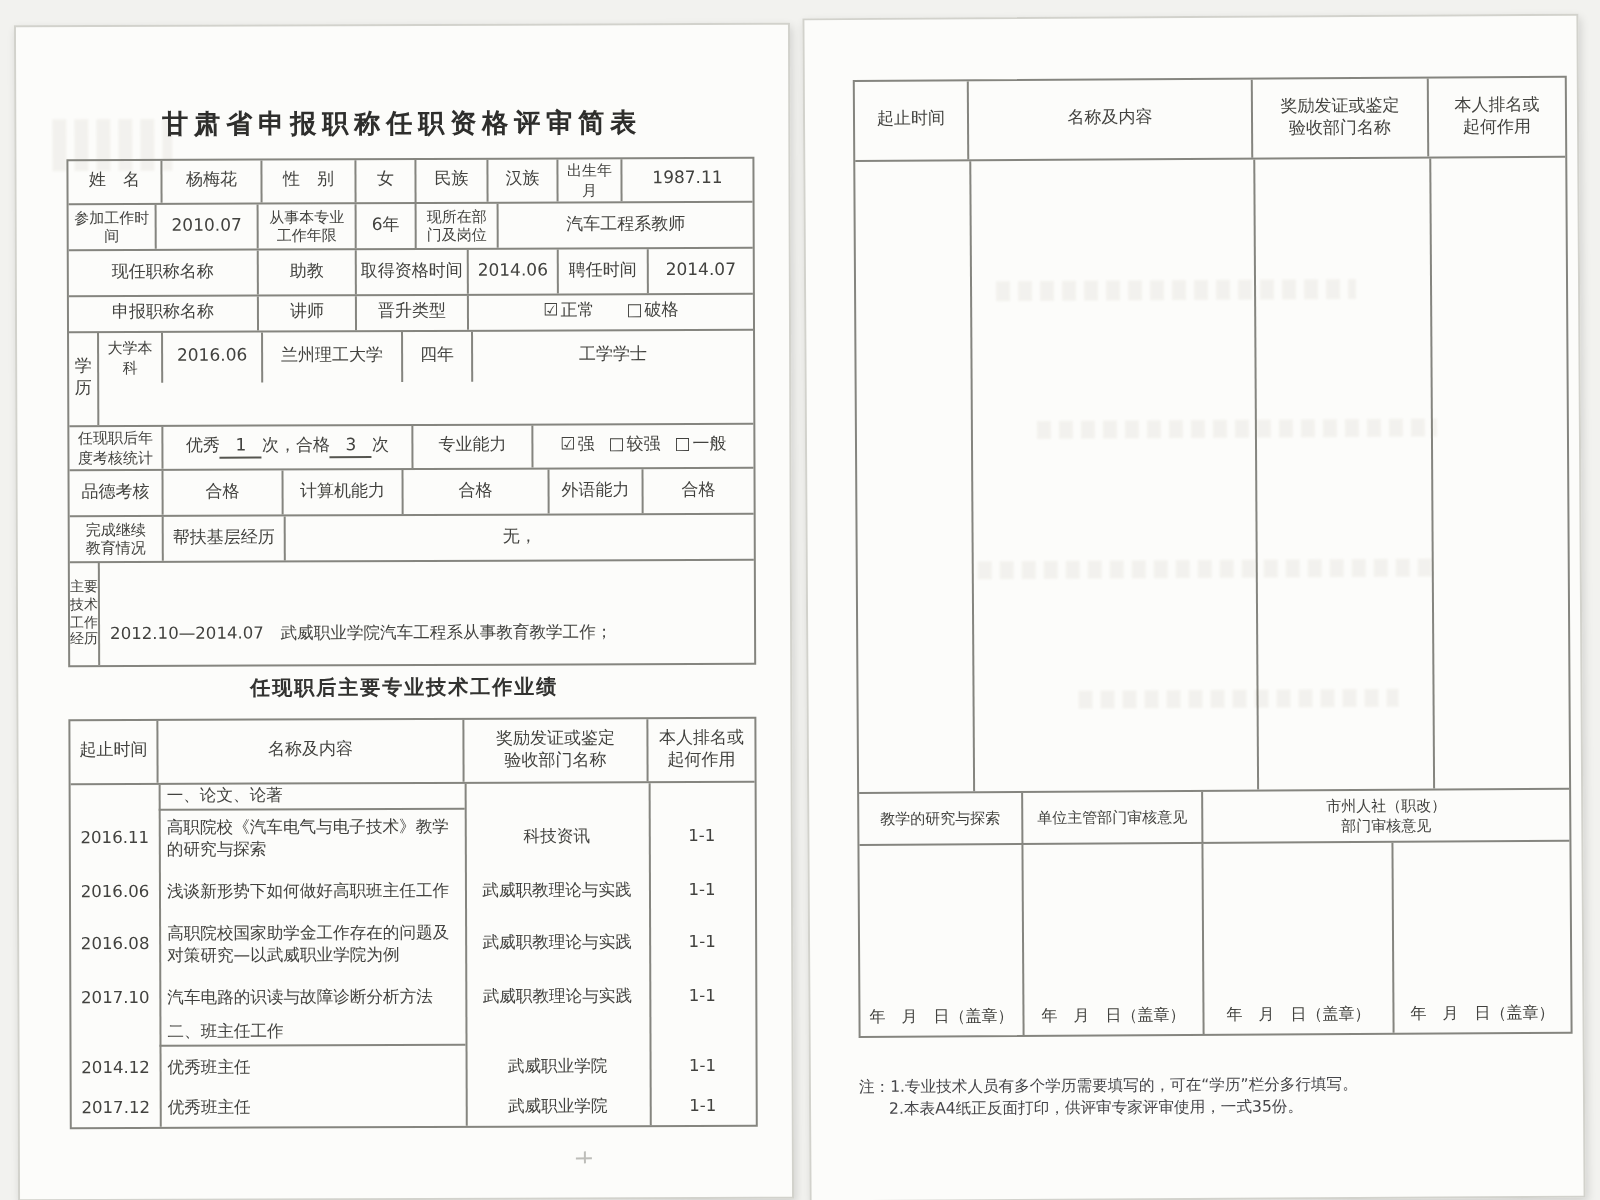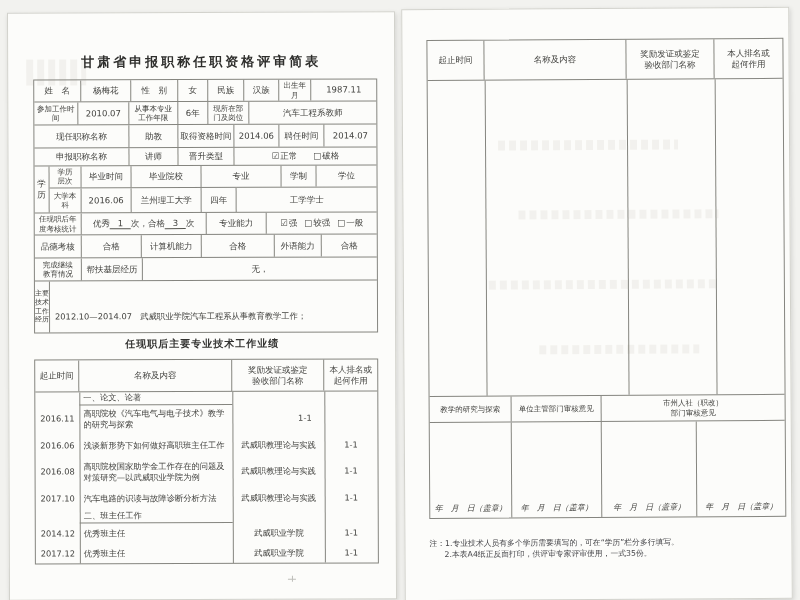--- a/index.html
+++ b/index.html
@@ -45,21 +45,21 @@
     position:absolute;left:0;top:324px;width:100%;text-align:center;
     font-size:10px;font-weight:bold;letter-spacing:1px;color:#333331;
   }
   .body{position:relative;box-sizing:border-box;}
   .bsep{border-bottom:1px solid #85857f;}
   .vl{position:absolute;top:0;bottom:0;width:1px;background:#85857f;}
   .brow{display:flex;position:relative;}
   .bcell{box-sizing:border-box;display:flex;align-items:center;justify-content:center;font-size:8.3px;line-height:1.3;padding:0 2px;overflow:hidden;}
   .bname{justify-content:flex-start;text-align:left;padding:0 4px;}
   .grp{border-bottom:1px solid #85857f;align-items:flex-end;padding-bottom:1px;}
-  .stamp{flex-direction:column;justify-content:flex-end;padding-bottom:4px;font-size:8px;font-style:italic;}
+  .stamp{flex-direction:column;justify-content:flex-end;padding-bottom:4px;font-size:8px;}
   .notes{position:absolute;left:24px;top:528px;font-size:7.8px;line-height:11px;color:#46464a;}
   .notes .n2{margin-left:15px;}
   .mark{position:absolute;left:278px;top:562px;width:8px;height:8px;opacity:.55;
     background:
       linear-gradient(#8a8a84,#8a8a84) center/8px 1px no-repeat,
       linear-gradient(#8a8a84,#8a8a84) center/1px 6px no-repeat;}
   .bleed{position:absolute;opacity:.06;filter:blur(.6px);pointer-events:none;
     background:repeating-linear-gradient(90deg,#6a5a3a 0 7px,transparent 7px 11px);}
 </style>
 </head>
@@ -112,29 +112,20 @@
               <span>□</span>
               <span>破格</span>
             </span>
         </div>
       </div>
     </div>
     <div class="row" style="height:47px">
       <div class="cell pre" style="flex:0 0 15px;padding:0">学
 历</div>
       <div class="vstack">
-        <div class="row" style="height:22px">
-          <div class="cell pre s75" style="flex:0 0 32px">学历
-层次</div>
-          <div class="cell" style="flex:0 0 50px">毕业时间</div>
-          <div class="cell" style="flex:0 0 70px">毕业院校</div>
-          <div class="cell" style="flex:0 0 80px">专业</div>
-          <div class="cell" style="flex:0 0 35px">学制</div>
-          <div class="cell" style="flex:1">学位</div>
-        </div>
         <div class="row" style="height:25px">
           <div class="cell s75" style="flex:0 0 32px">大学本科</div>
           <div class="cell" style="flex:0 0 50px">2016.06</div>
           <div class="cell" style="flex:0 0 70px">兰州理工大学</div>
           <div class="cell" style="flex:0 0 35px">四年</div>
           <div class="cell" style="flex:1">工学学士</div>
         </div>
       </div>
     </div>
     <div class="row" style="height:22px">
@@ -208,20 +199,21 @@
       <i class="vl" style="left:289px"></i>
       <div class="brow" style="height:13px">
         <div class="bcell" style="flex:0 0 44px"></div>
         <div class="bcell bname grp" style="flex:0 0 153px">一、论文、论著</div>
         <div class="bcell" style="flex:0 0 92px"></div>
           <div class="bcell" style="flex:1"></div>
       </div>
       <div class="brow" style="height:27px">
         <div class="bcell" style="flex:0 0 44px">2016.11</div>
         <div class="bcell bname" style="flex:0 0 153px">高职院校《汽车电气与电子技术》教学的研究与探索</div>
+        <div class="bcell" style="flex:0 0 92px">科技资讯</div>
         <div class="bcell" style="flex:1">1-1</div>
       </div>
       <div class="brow" style="height:26px">
         <div class="bcell" style="flex:0 0 44px">2016.06</div>
         <div class="bcell bname" style="flex:0 0 153px">浅谈新形势下如何做好高职班主任工作</div>
         <div class="bcell" style="flex:0 0 92px">武威职教理论与实践</div>
         <div class="bcell" style="flex:1">1-1</div>
       </div>
       <div class="brow" style="height:27px">
         <div class="bcell" style="flex:0 0 44px">2016.08</div>

